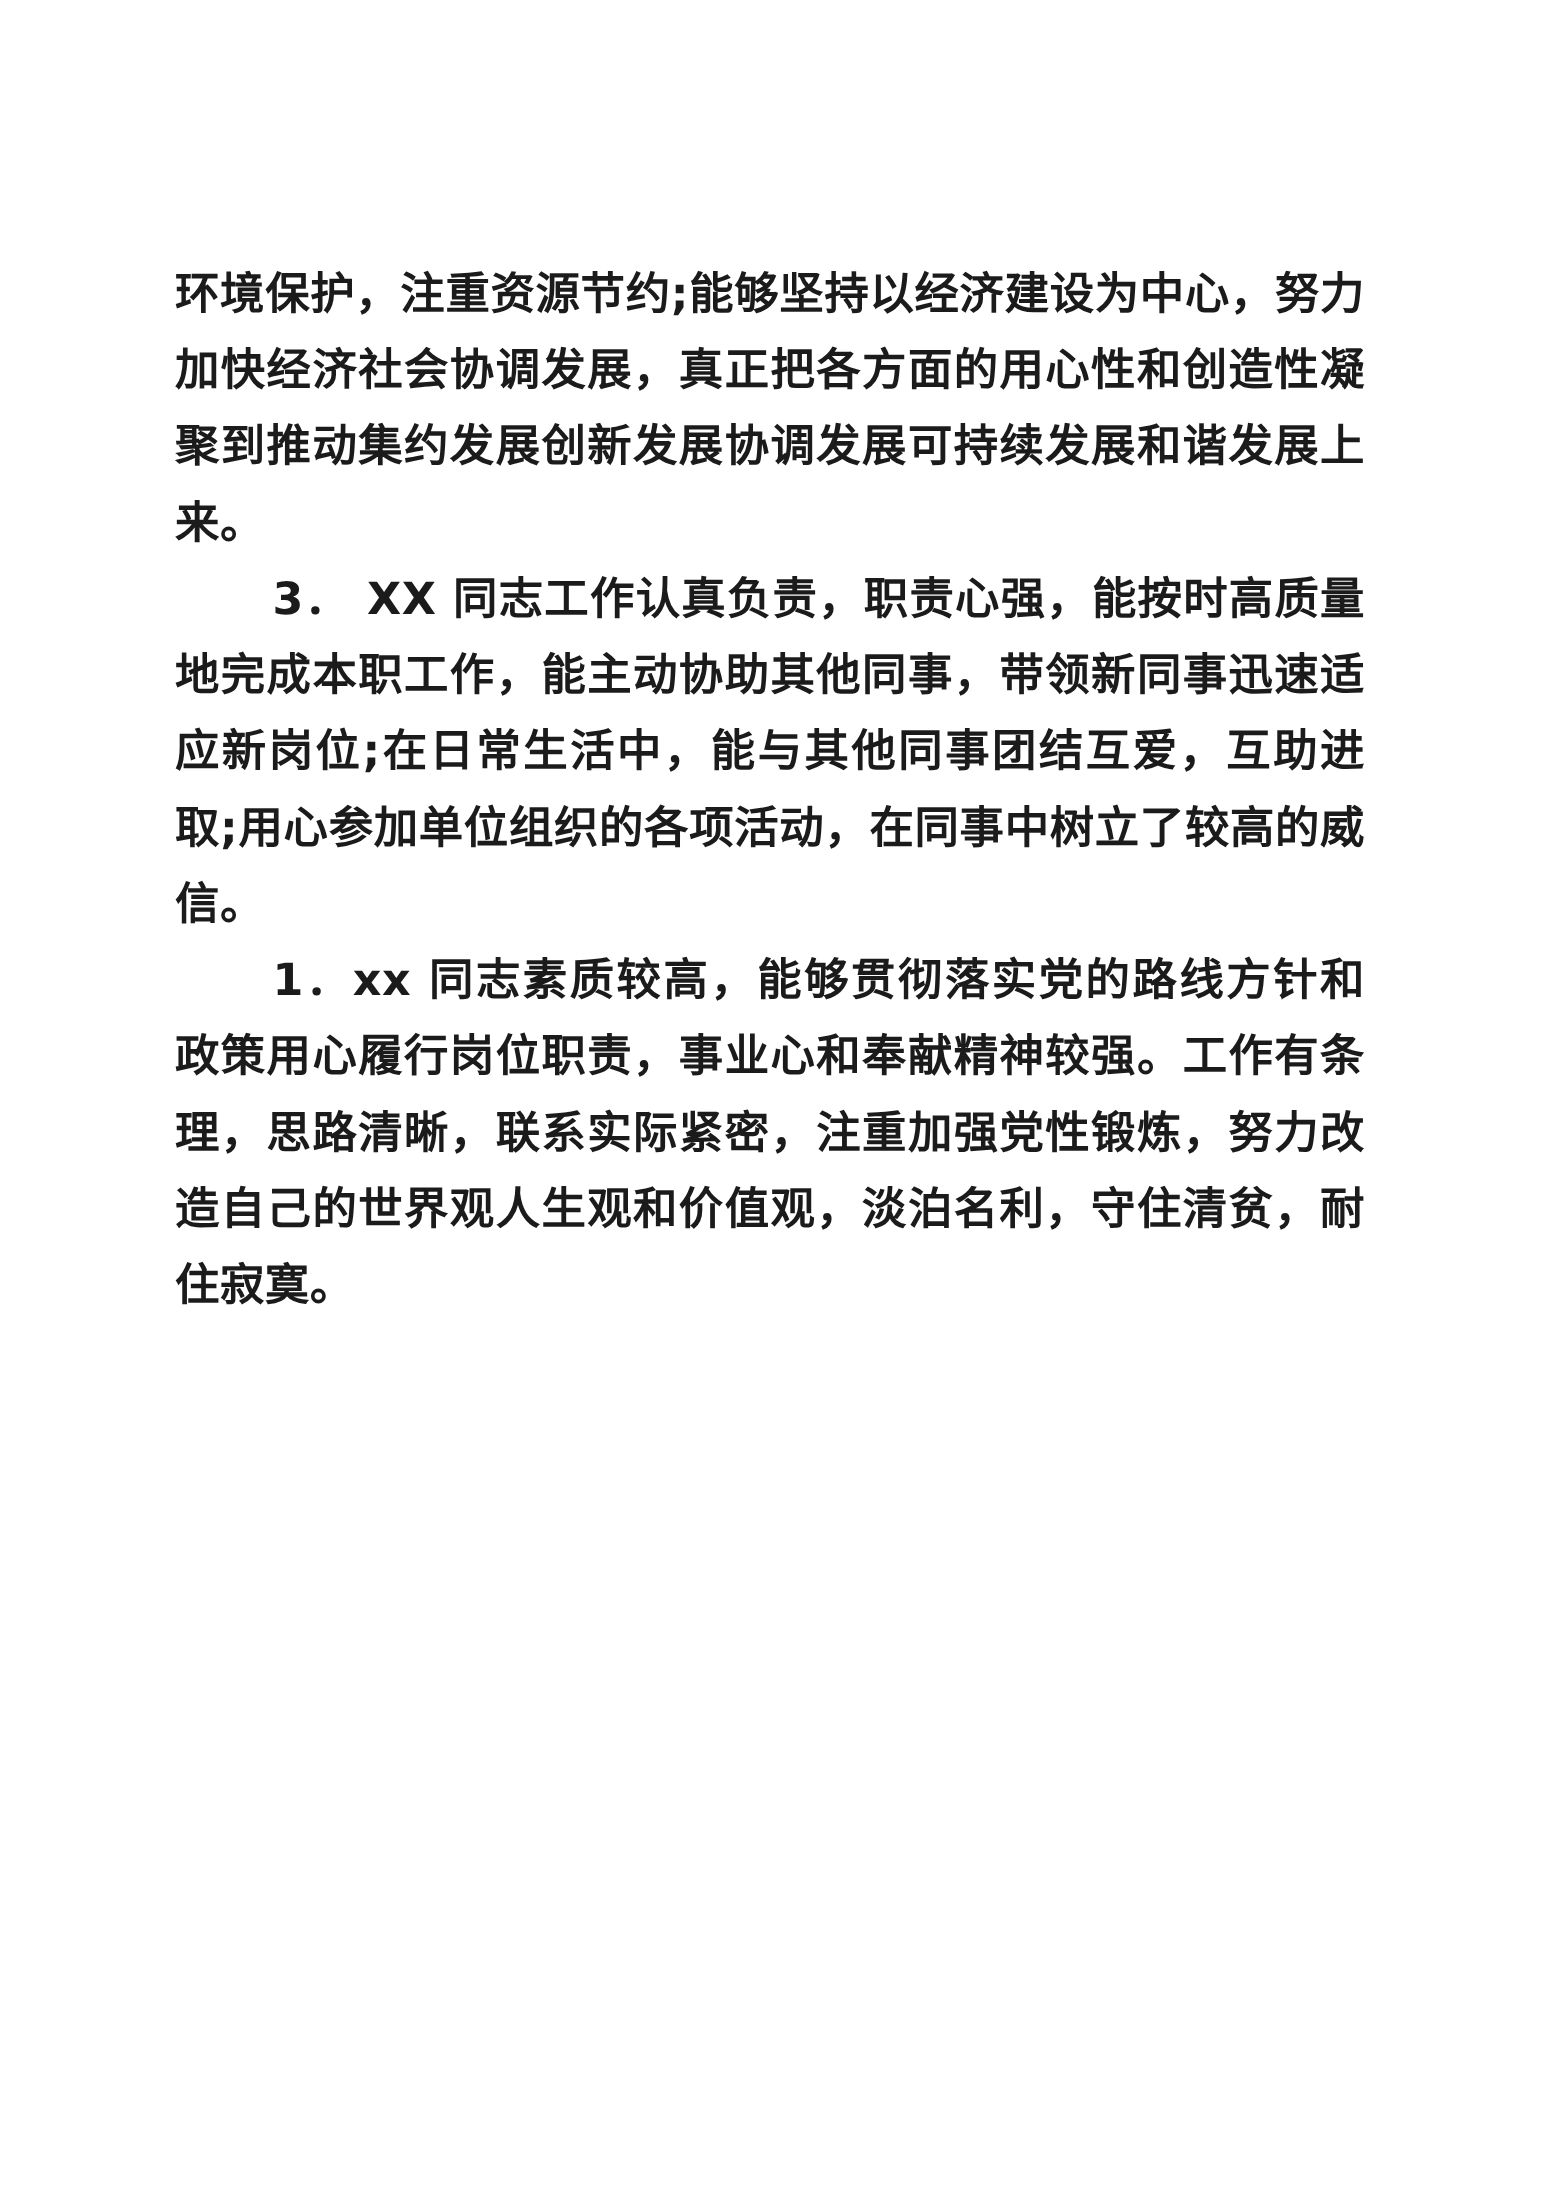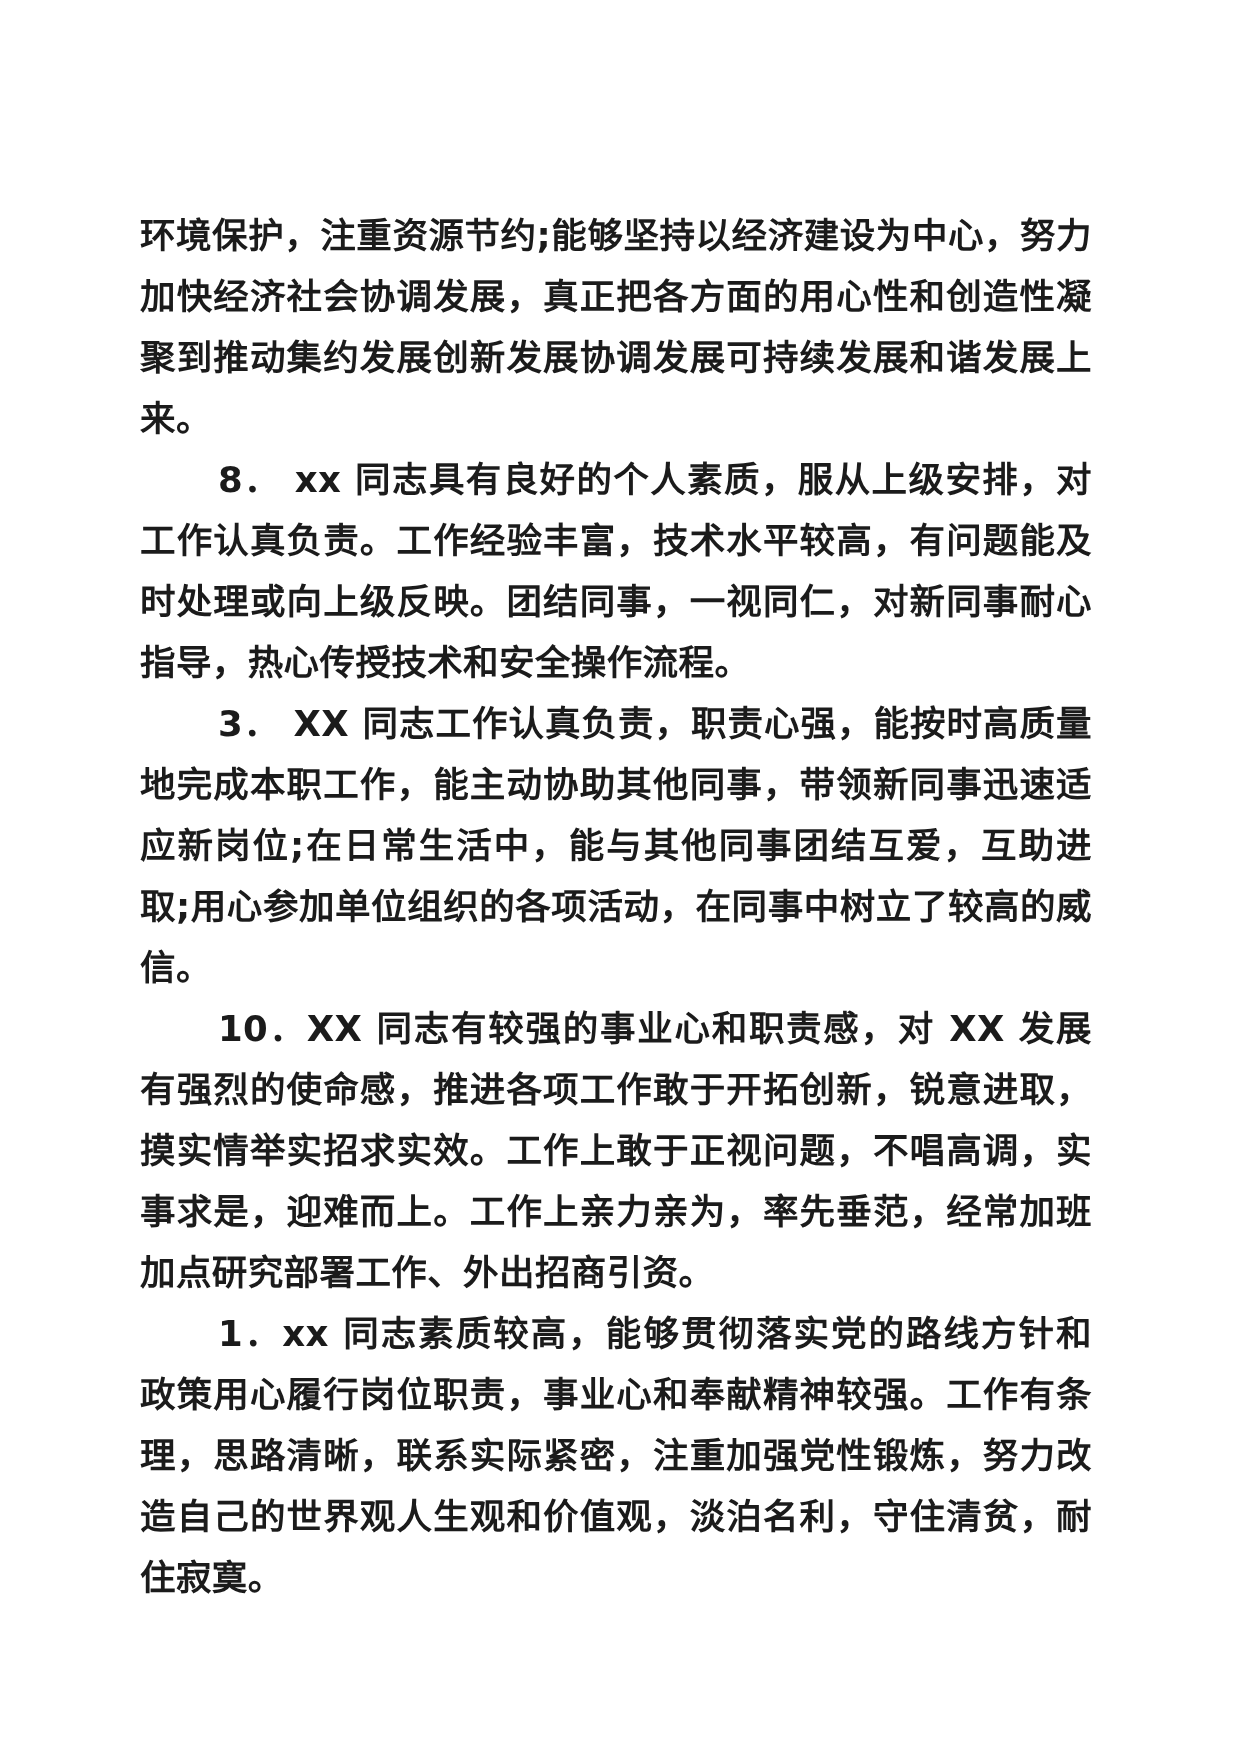--- a/index.html
+++ b/index.html
@@ -43,18 +43,16 @@
   .para.indent {
     text-indent: 78px;
   }
 </style>
 </head>
 <body>
 
 <div class="page">
   <div class="doc-body">
     <p class="para">环境保护，注重资源节约;能够坚持以经济建设为中心，努力加快经济社会协调发展，真正把各方面的用心性和创造性凝聚到推动集约发展创新发展协调发展可持续发展和谐发展上来。</p>
-    <p class="para indent">8． xx 同志具有良好的个人素质，服从上级安排，对工作认真负责。工作经验丰富，技术水平较高，有问题能及时处理或向上级反映。团结同事，一视同仁，对新同事耐心指导，热心传授技术和安全操作流程。</p>
     <p class="para indent">3． XX 同志工作认真负责，职责心强，能按时高质量地完成本职工作，能主动协助其他同事，带领新同事迅速适应新岗位;在日常生活中，能与其他同事团结互爱，互助进取;用心参加单位组织的各项活动，在同事中树立了较高的威信。</p>
-    <p class="para indent">10．XX 同志有较强的事业心和职责感，对 XX 发展有强烈的使命感，推进各项工作敢于开拓创新，锐意进取，摸实情举实招求实效。工作上敢于正视问题，不唱高调，实事求是，迎难而上。工作上亲力亲为，率先垂范，经常加班加点研究部署工作、外出招商引资。</p>
     <p class="para indent">1．xx 同志素质较高，能够贯彻落实党的路线方针和政策用心履行岗位职责，事业心和奉献精神较强。工作有条理，思路清晰，联系实际紧密，注重加强党性锻炼，努力改造自己的世界观人生观和价值观，淡泊名利，守住清贫，耐住寂寞。</p>
   </div>
 </div>
 
 </body></html>

